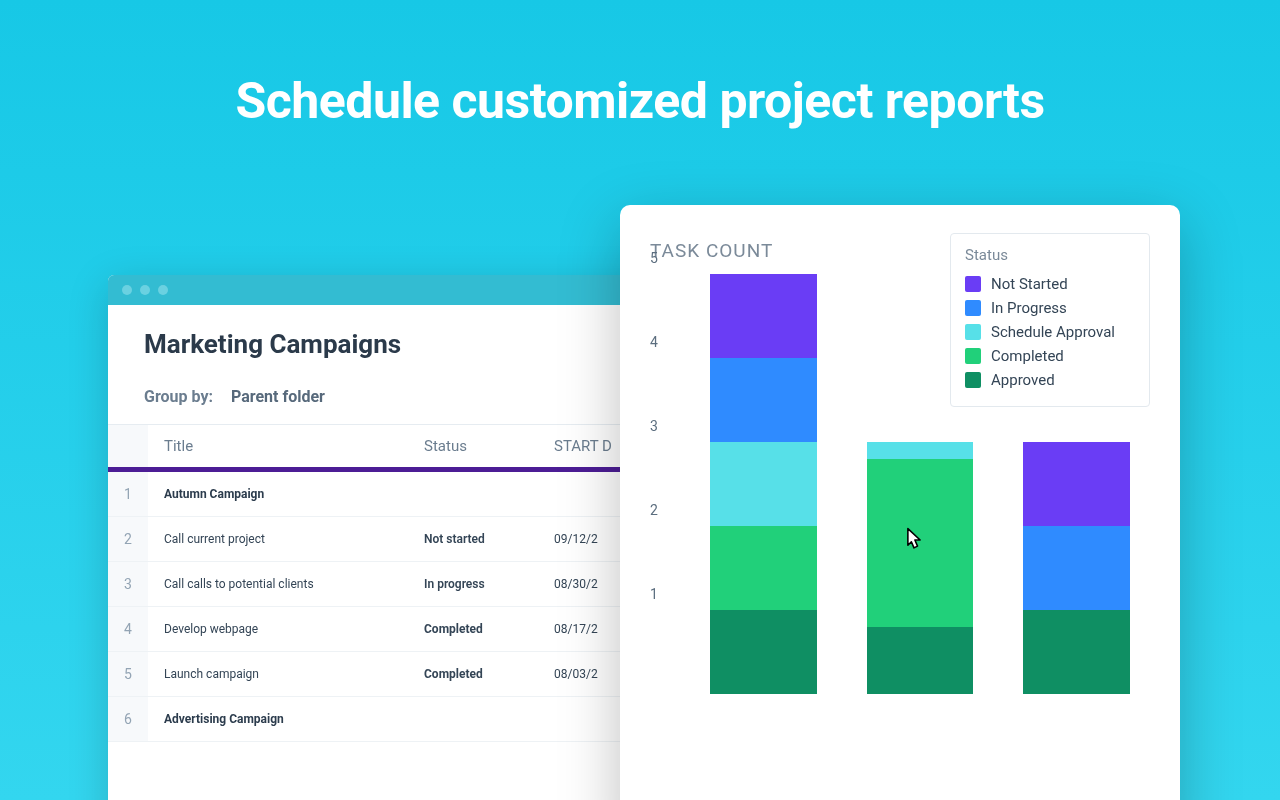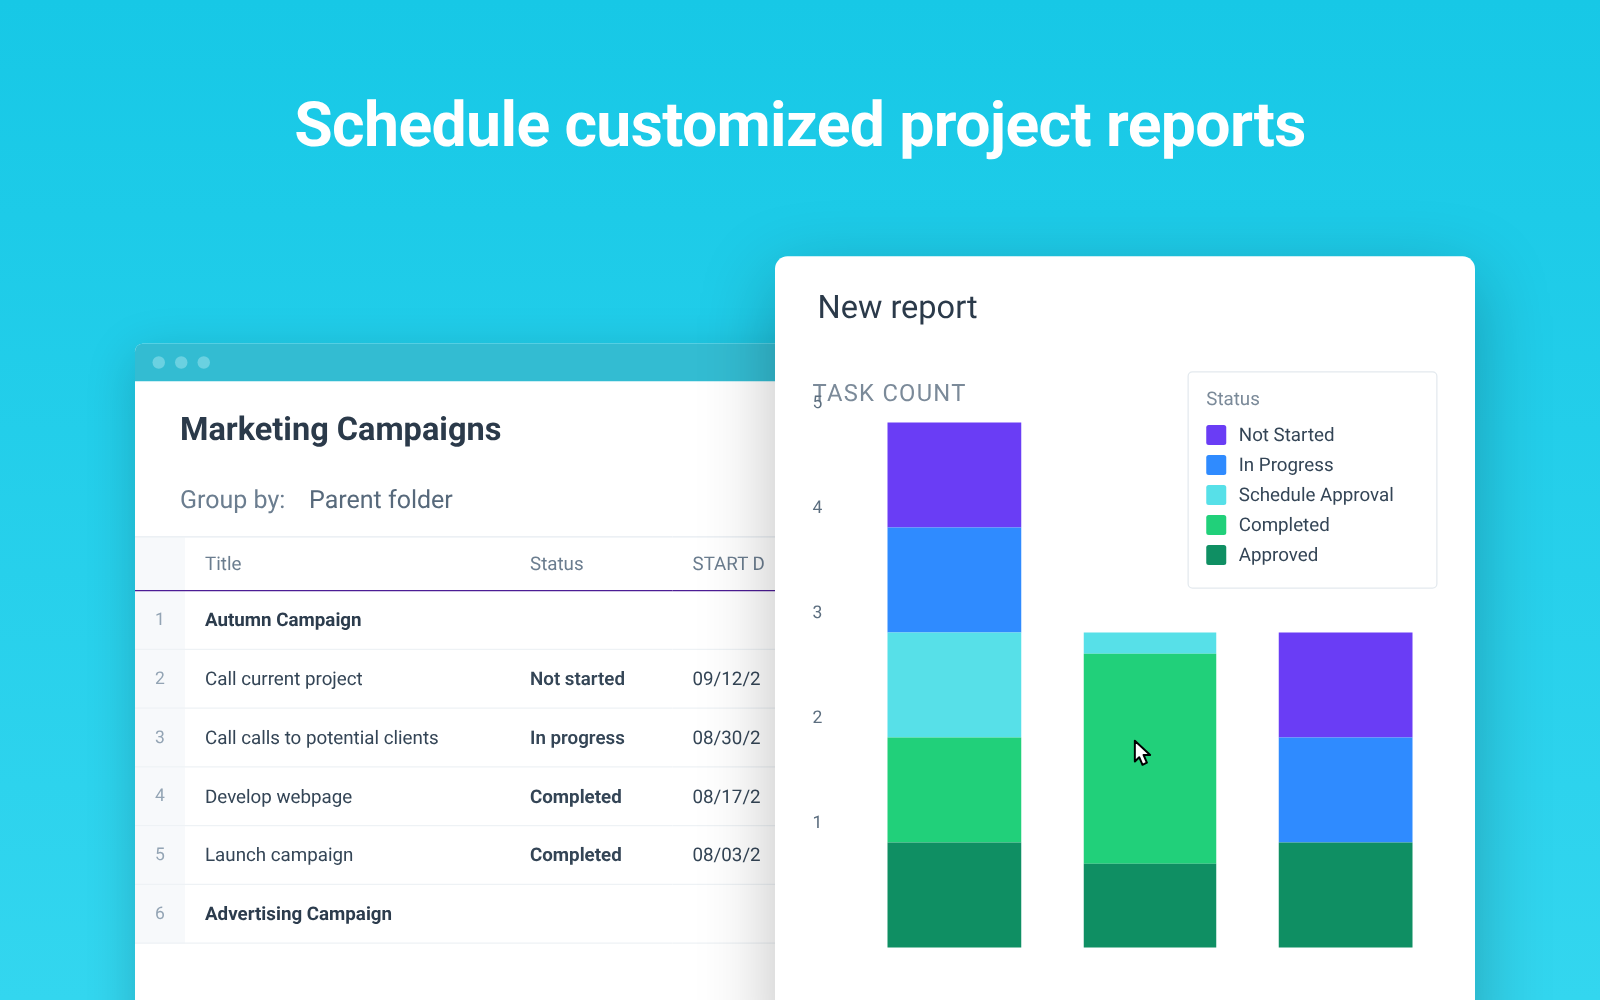--- a/index.html
+++ b/index.html
@@ -6,29 +6,29 @@
   html, body { width: 1280px; height: 800px; overflow: hidden; font-family: -apple-system, BlinkMacSystemFont, "Segoe UI", Roboto, Helvetica, Arial, sans-serif; }
   body { background: linear-gradient(180deg, #17c8e6 0%, #33d6ef 100%); position: relative; }
 
   .headline { position: absolute; top: 72px; left: 0; right: 0; text-align: center; color: #ffffff; font-size: 50px; font-weight: 700; letter-spacing: -0.5px; }
 
   
   .win-left { position: absolute; left: 108px; top: 275px; width: 630px; height: 560px; background: #ffffff; border-radius: 6px; box-shadow: 0 10px 40px rgba(0,0,0,0.18); overflow: hidden; }
   .win-left .titlebar { height: 30px; background: #33bcd2; display: flex; align-items: center; padding-left: 14px; gap: 8px; }
   .win-left .titlebar .dot { width: 10px; height: 10px; border-radius: 50%; background: #6ad1e1; }
   .win-left .title { font-size: 26px; color: #2b3a4a; font-weight: 700; padding: 24px 36px 20px 36px; }
-  .win-left .groupby { padding: 8px 36px 18px 36px; color: #6b7d8f; font-size: 20px; }
+  .win-left .groupby { padding: 8px 36px 18px 36px; color: #6b7d8f; font-size: 16px; font-weight: bold; }
   .win-left .groupby .val { margin-left: 14px; color: #57697b; }
 
   .tbl { width: 100%; border-collapse: collapse; }
-  .tbl th { text-align: left; font-weight: 400; color: #6b7d8f; font-size: 15px; padding: 12px 16px; border-top: 1px solid #e6ecf1; border-bottom: 1px solid #4c1d95; background: #fff; }
+  .tbl th { text-align: left; font-weight: 400; color: #6b7d8f; font-size: 15px; padding: 12px 16px; border-top: 1px solid #e6ecf1; border-bottom: 5px solid #4c1d95; background: #fff; }
   .tbl th.idx { width: 40px; background: #f7f9fb; }
   .tbl th.title-col { width: 260px; }
   .tbl th.status-col { width: 130px; }
-  .tbl td { padding: 14px 16px; border-bottom: 1px solid #eef2f5; font-size: 15px; color: #344556; }
+  .tbl td { padding: 14px 16px; border-bottom: 1px solid #eef2f5; font-size: 12px; color: #344556; }
   .tbl td.idx { background: #f7f9fb; color: #93a4b4; text-align: center; width: 40px; font-size: 14px; }
   .tbl td.title-cell.bold { font-weight: 700; color: #2c3c4d; }
   .status-notstarted { color: #7c4dff; font-weight: 600; }
   .status-inprogress { color: #29b6f6; font-weight: 600; }
   .status-completed  { color: #1bc07a; font-weight: 700; }
 
   
   .win-right { position: absolute; left: 620px; top: 205px; width: 560px; height: 640px; background: #ffffff; border-radius: 10px; box-shadow: 0 18px 60px rgba(0,0,0,0.25); overflow: hidden; }
   .win-right .card-title { font-size: 26px; color: #2b3a4a; padding: 26px 34px 8px 34px; font-weight: 400; }
   .chart-area { position: relative; margin: 34px 30px 0 30px; height: 480px; }
@@ -113,21 +113,20 @@
           <td class="idx">6</td>
           <td class="title-cell bold">Advertising Campaign</td>
           <td class=""></td>
           <td></td>
         </tr>
       </tbody>
   </table>
 </div>
 
 <div class="win-right">
-  <div class="card-title">New report</div>
   <div class="chart-area">
     <div class="chart-ytitle">TASK COUNT</div>
 
     <div class="legend">
       <div class="legend-title">Status</div>
       <div id="legend-items">
           <div class="item">
             <span class="sw" style="background:#6a3df5"></span>
             <span>Not Started</span>
           </div>

